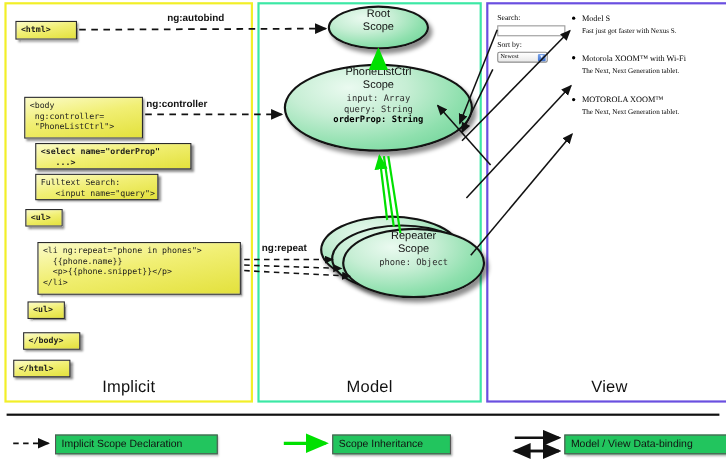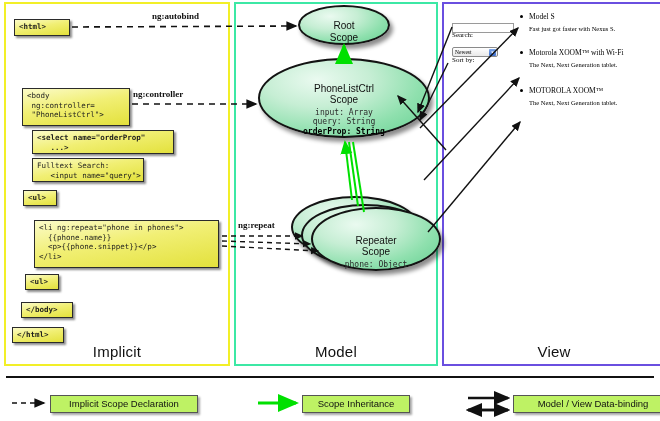--- a/index.html
+++ b/index.html
@@ -63,55 +63,54 @@
     box-sizing: border-box;
     border: 2px solid #131313;
     border-radius: 50%;
     background: radial-gradient(ellipse at 34% 26%, #eafaf0 0%, #c6eed4 34%, #8fe0ae 66%, #63cf90 100%);
     box-shadow: 3px 4px 4px rgba(0,0,0,0.45);
     text-align: center;
     color: #101010;
     display: flex;
     flex-direction: column;
     align-items: center;
-    justify-content: flex-end;
+    justify-content: flex-start;
   }
   .scope-title {
     font-family: "Liberation Sans", sans-serif;
     font-size: 10px;
     line-height: 11.5px;
     color: #101010;
   }
   .scope-props {
     font-family: "DejaVu Sans Mono", "Liberation Mono", monospace;
     font-size: 8px;
     line-height: 9.5px;
     color: #2c2c2c;
     margin-top: 2px;
   }
 
   
   .edge-label {
     position: absolute;
-    font-family: Liberation Serif, serif;
+    font-family: Liberation Sans, sans-serif;
     font-size: 9px;
     font-weight: bold;
     color: #111;
     white-space: nowrap;
   }
 
   
   .view-content { position: absolute; left: 452px; top: 12px; width: 196px; height: 124px; }
   .view-label {
     position: absolute;
     font-family: "Liberation Serif", serif;
     font-size: 7px;
     color: #000;
     white-space: nowrap;
-    margin-top: 19px;
   }
   .view-input {
     position: absolute;
     box-sizing: border-box;
     border: 1px solid #9a9a9a;
     background: #fff;
   }
   .view-select {
     position: absolute;
     box-sizing: border-box;
@@ -155,26 +154,26 @@
   
   .legend-rule {
     position: absolute;
     left: 6px; top: 376px; width: 648px; height: 2px;
     background: #111;
   }
   .legend-box {
     position: absolute;
     box-sizing: border-box;
     border: 1.5px solid #555;
-    background: #bef264;
+    background: #22c55e;
     box-shadow: 1.5px 1.5px 2px rgba(0,0,0,0.35);
     font-family: "Liberation Sans", sans-serif;
     font-size: 9.5px;
     color: #111;
-    text-align: center;
+    text-align: left;
     line-height: 16px;
     white-space: nowrap;
     padding: 0 5px;
   }
   svg.overlay {
     position: absolute; left: 0; top: 0;
     width: 660px; height: 421px;
     pointer-events: none;
   }
 </style>

